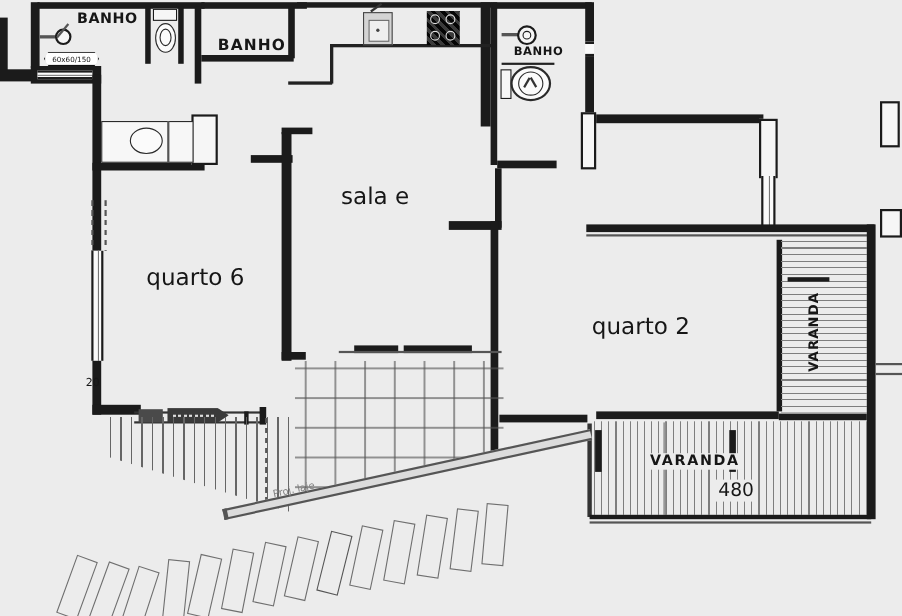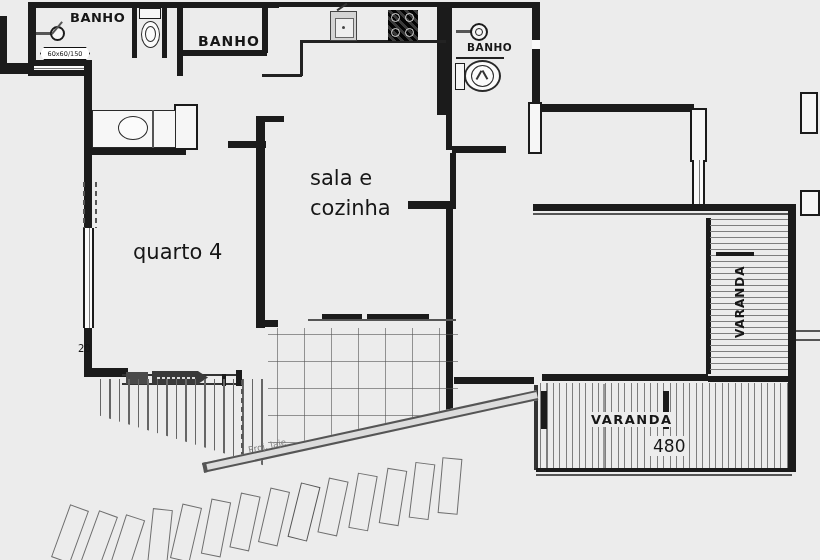--- a/index.html
+++ b/index.html
@@ -111,59 +111,59 @@
     </div>
   <div class="hw" style="left:800px;top:92px;width:18px;height:42px;"></div>
   <div class="hw" style="left:800px;top:190px;width:20px;height:26px;"></div>
 
   <div class="w" style="left:533px;top:204px;width:262px;height:7px;"></div>
   <div class="ln" style="left:533px;top:213px;width:262px;height:1.5px;"></div>
 
   <div class="w" style="left:408px;top:201px;width:48px;height:8px;"></div>
   <div class="w" style="left:446px;top:201px;width:7px;height:217px;"></div>
   <div class="lbl" style="left:310px;top:166px;font-size:21px;">sala e</div>
-  <div class="lbl" style="left:310px;top:196px;font-size:21px;">cozinha</div>
 
   <div class="w" style="left:322px;top:314px;width:40px;height:7px;"></div>
   <div class="w" style="left:367px;top:314px;width:62px;height:7px;"></div>
   <div class="ln" style="left:308px;top:319px;width:148px;height:1.5px;"></div>
 
   <div class="w" style="left:84px;top:68px;width:8px;height:160px;"></div>
   <div class="winv" style="left:83px;top:228px;width:11px;height:100px;">
       <div class="mid-v"></div>
     </div>
   <div class="w" style="left:84px;top:328px;width:8px;height:49px;"></div>
   <div class="w" style="left:84px;top:148px;width:102px;height:7px;"></div>
   <div class="hw" style="left:174px;top:104px;width:24px;height:46px;"></div>
   <div class="w" style="left:228px;top:141px;width:38px;height:7px;"></div>
   <div class="w" style="left:256px;top:116px;width:28px;height:6px;"></div>
   <div class="w" style="left:256px;top:120px;width:9px;height:208px;"></div>
   <div class="w" style="left:256px;top:320px;width:22px;height:7px;"></div>
   <div class="w" style="left:84px;top:368px;width:44px;height:9px;"></div>
   <div class="dashv" style="left:83px;top:182px;height:46px;"></div>
   <div class="dashv" style="left:95px;top:182px;height:46px;"></div>
-  <div class="lbl" style="left:133px;top:240px;font-size:21px;">quarto 4</div>
+  <div class="lbl" style="left:133px;top:240px;font-size:21px;">quarto 6</div>
 
   <div style="position:absolute;left:92px;top:110px;width:84px;height:38px;background:#f7f7f7;border:1.5px solid #2a2a2a;box-sizing:border-box;"></div>
   <div class="oval" style="left:118px;top:116px;width:30px;height:24px;"></div>
   <div class="ln" style="left:152px;top:110px;width:1.5px;height:38px;"></div>
 
   <div class="ln" style="left:122px;top:374px;width:118px;height:1.8px;background:#333;"></div>
   <div class="ln" style="left:122px;top:383px;width:118px;height:1.8px;background:#333;"></div>
   <div style="position:absolute;left:126px;top:372px;width:22px;height:12px;background:#4a4a4a;"></div>
   <div style="position:absolute;left:152px;top:371px;width:56px;height:13px;background:#3a3a3a;clip-path:polygon(0 0,82% 0,100% 50%,82% 100%,0 100%);">
     <div style="position:absolute;left:5px;top:5.5px;width:38px;height:2px;background:repeating-linear-gradient(90deg,#ddd 0 3px,transparent 3px 5px);"></div>
   </div>
   <div class="w" style="left:222px;top:374px;width:4px;height:12px;"></div>
   <div class="w" style="left:236px;top:370px;width:6px;height:16px;"></div>
   <div class="lbl" style="left:78px;top:343px;font-size:10px;">20</div>
 
   <div class="w" style="left:706px;top:218px;width:5px;height:156px;"></div>
   <div class="w" style="left:454px;top:377px;width:80px;height:7px;"></div>
   <div class="w" style="left:542px;top:374px;width:166px;height:7px;"></div>
+  <div class="lbl" style="left:538px;top:285px;font-size:21px;">quarto 2</div>
 
   <div class="hatch-h" style="left:710px;top:219px;width:78px;height:156px;"></div>
   <div class="w" style="left:788px;top:204px;width:8px;height:268px;"></div>
   <div class="w" style="left:716px;top:252px;width:38px;height:4px;"></div>
   <div class="lbl b" style="left:733px;top:262px;font-size:12px;letter-spacing:1px;writing-mode:vertical-rl;transform:rotate(180deg);height:80px;text-align:center;">VARANDA</div>
   <div class="ln" style="left:796px;top:330px;width:24px;height:1.5px;"></div>
   <div class="ln" style="left:796px;top:339px;width:24px;height:1.5px;"></div>
 
   <div class="w" style="left:708px;top:376px;width:80px;height:6px;"></div>
   <div class="hatch-v" style="left:540px;top:383px;width:248px;height:85px;"></div>

